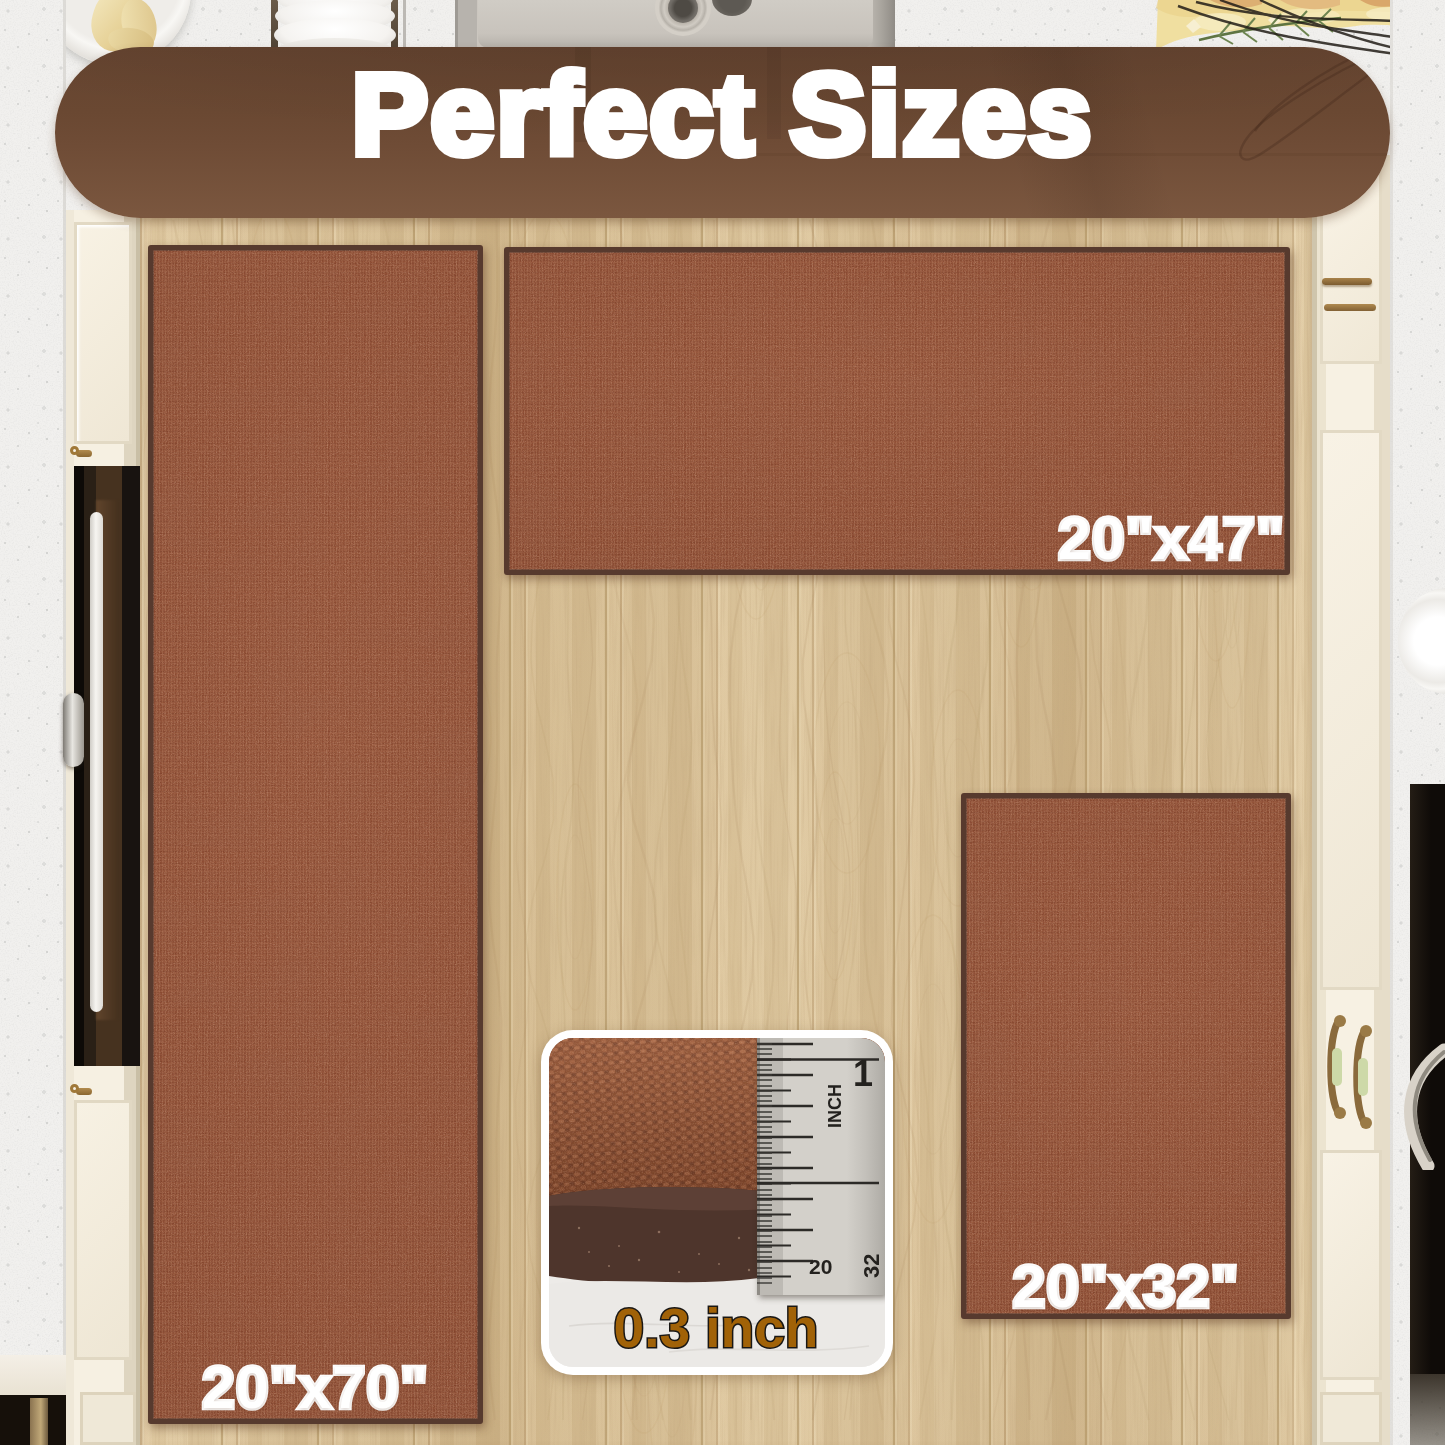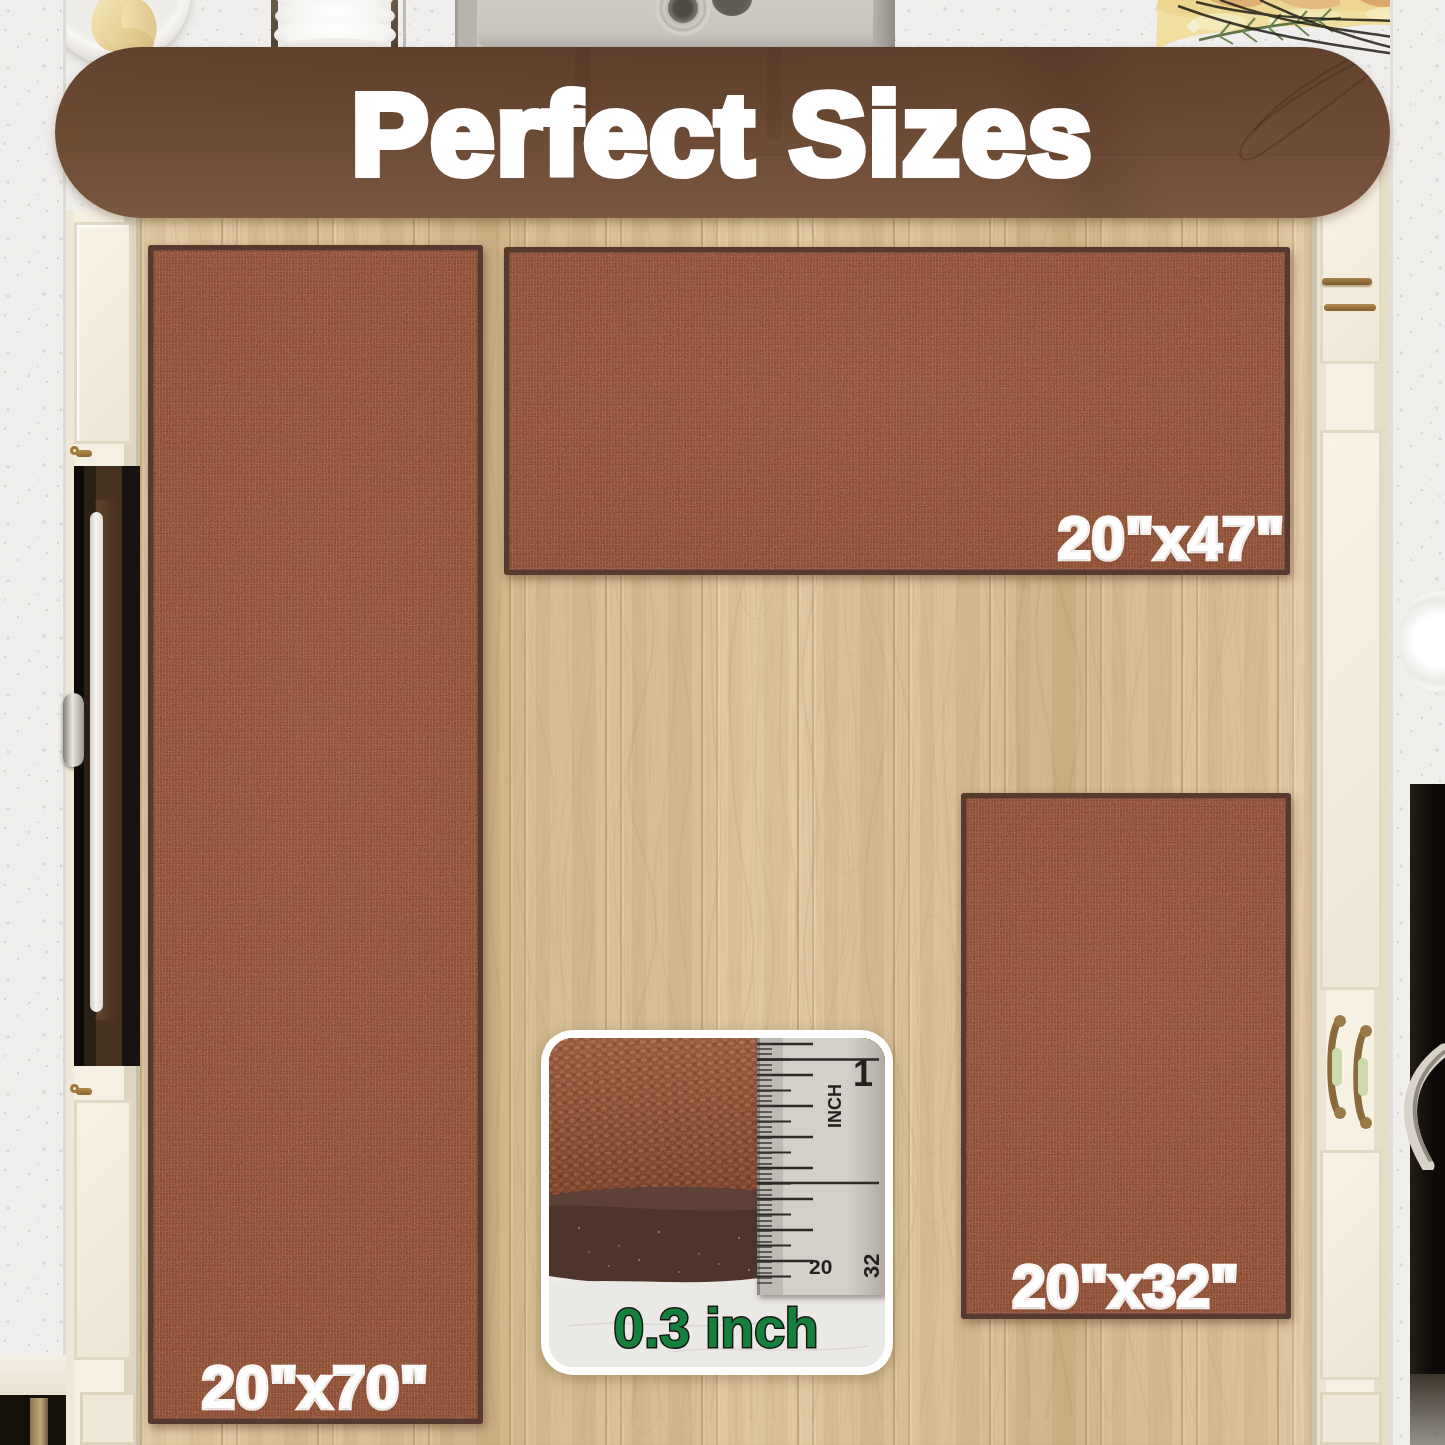--- a/index.html
+++ b/index.html
@@ -357,21 +357,21 @@
   <div style="position:absolute;left:860px;top:0;width:330px;height:100%;background:linear-gradient(75deg,rgba(0,0,0,0) 30%,rgba(30,15,8,.10) 50%,rgba(0,0,0,0) 70%)"></div>
   <svg style="position:absolute;left:1060px;top:0" width="275" height="171" xmlns="http://www.w3.org/2000/svg">
    <g fill="none" stroke="rgba(45,25,12,.22)" stroke-width="2.4">
     <path d="M272,2 C215,26 145,70 130,94 C120,110 127,118 144,108 C180,86 240,36 276,12"></path>
     <path d="M260,0 C205,24 155,60 140,84"></path>
    </g>
       </svg>
   <div style="position:absolute;left:700px;top:106px;width:635px;height:3px;background:rgba(30,15,8,.06)"></div>
 </div>
 
-<div class="abs" style="left:55px;top:47px;width:1335px;height:171px;display:flex;align-items:center;justify-content:center">
+<div class="abs" style="left:55px;top:47px;width:1335px;height:171px;display:flex;justify-content:center">
  <span style="color:#fff;font-weight:bold;font-size:115px;letter-spacing:2px;
   -webkit-text-stroke:8px #ffffff;paint-order:stroke fill;transform:translateY(1px)">Perfect Sizes</span>
 </div>
 <div class="abs" style="left:541px;top:1030px;width:352px;height:345px;border-radius:32px;
  background:#ffffff;box-shadow:0 4px 14px rgba(100,70,40,.35)">
 <div style="position:absolute;left:8px;top:8px;width:336px;height:329px;border-radius:24px;overflow:hidden;background:#edebe8">
 
   <div style="position:absolute;left:0;top:0;width:100%;height:168px;background:#8a4e32"></div>
   <svg style="position:absolute;left:-12px;top:-14px" width="370" height="240" xmlns="http://www.w3.org/2000/svg">
     <defs>
@@ -482,16 +482,16 @@
           <line x1="0" y1="240" x2="15" y2="240" stroke="#3a3835" stroke-width="1.4"></line>
           <line x1="0" y1="245" x2="15" y2="245" stroke="#3a3835" stroke-width="1.4"></line>
           <line x1="0" y1="21.5" x2="122" y2="21.5" stroke="#2c2a27" stroke-width="2.6"></line>
           <line x1="0" y1="145" x2="122" y2="145" stroke="#2c2a27" stroke-width="2.4"></line>
     <text x="96" y="48" font-family="Liberation Sans" font-size="36" font-weight="bold" fill="#23211e">1</text>
     <text x="84" y="90" font-family="Liberation Sans" font-size="18" font-weight="bold" fill="#23211e" transform="rotate(-90 84 90)">INCH</text>
     <text x="52" y="236" font-family="Liberation Sans" font-size="21" font-weight="bold" fill="#23211e">20</text>
     <text x="122" y="240" font-family="Liberation Sans" font-size="22" font-weight="bold" fill="#23211e" transform="rotate(-90 122 240)">32</text>
   </svg>
 
-  <div style="position:absolute;left:0;top:258px;width:334px;text-align:center;color:#15803d;
+  <div style="position:absolute;left:0;top:258px;width:334px;text-align:center;color:#a16207;
    font-size:55px;font-weight:bold;-webkit-text-stroke:3px #191715;paint-order:stroke fill">0.3 inch</div>
 </div>
     </div>
   </div>
 </body></html>

